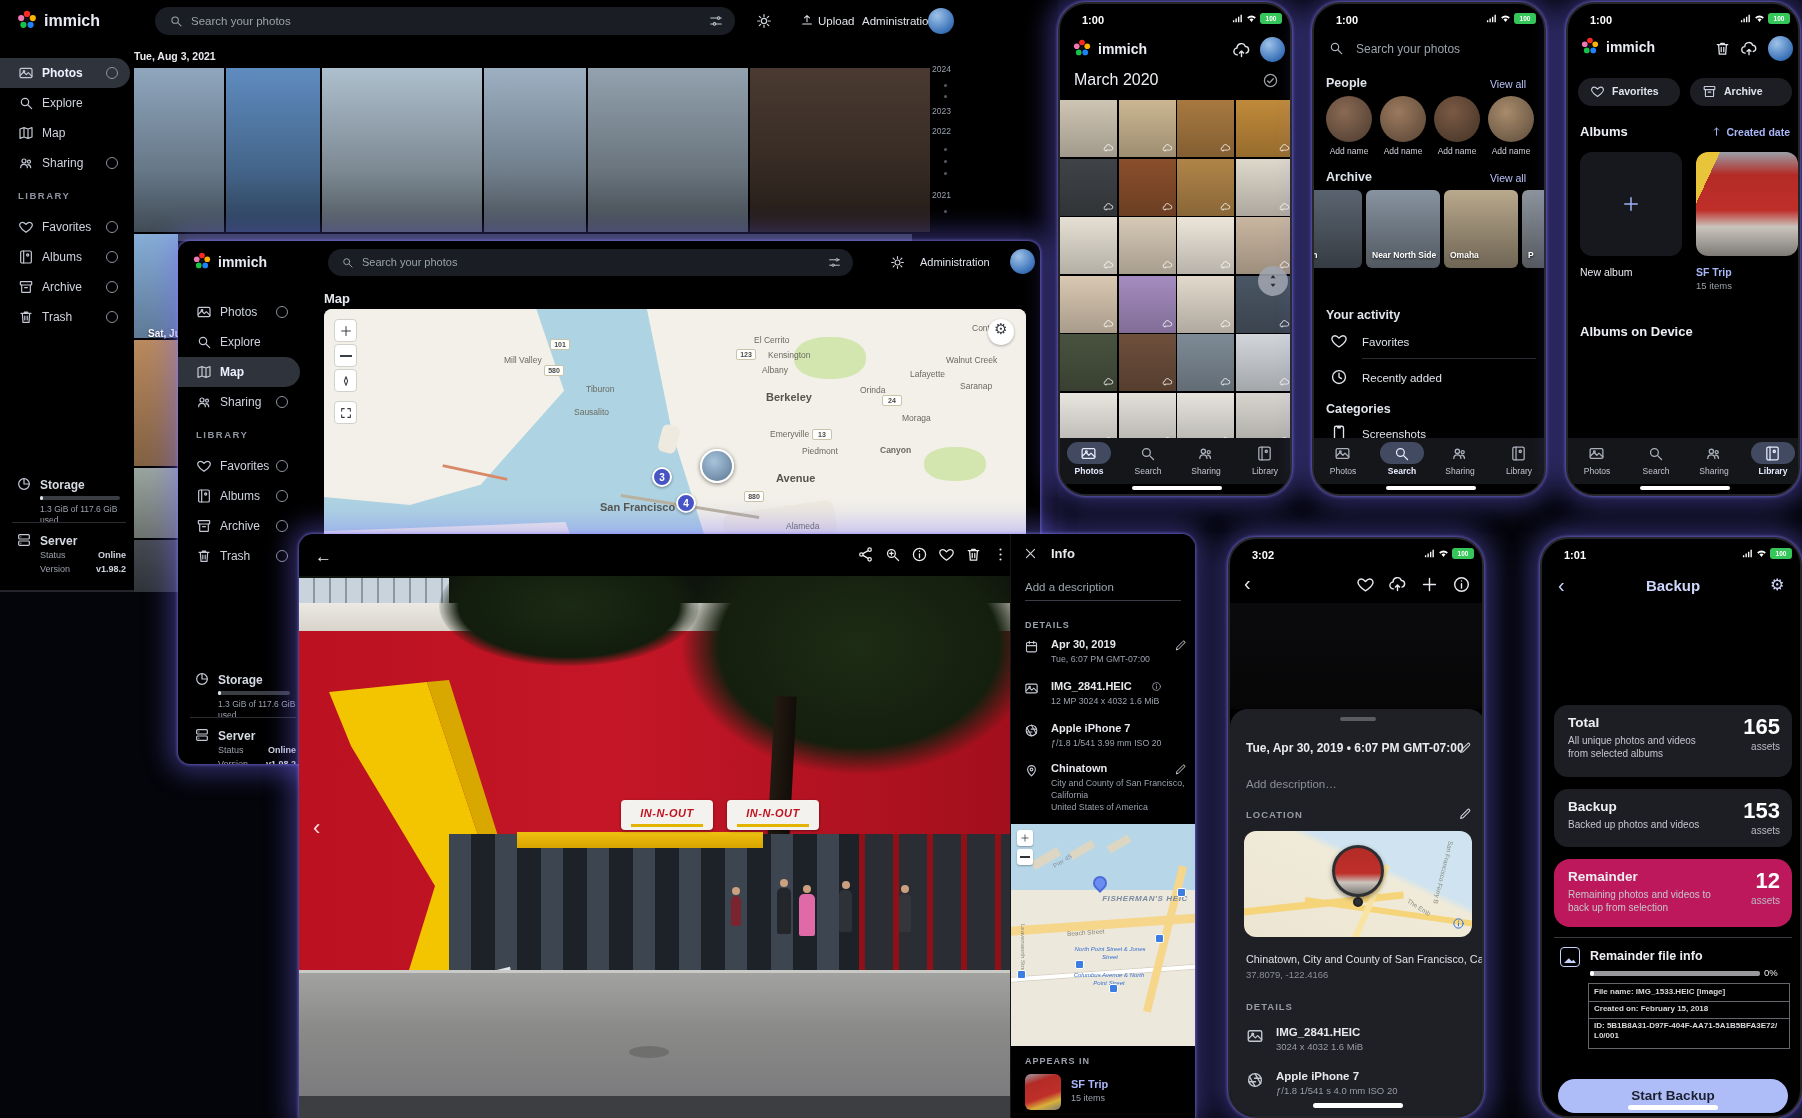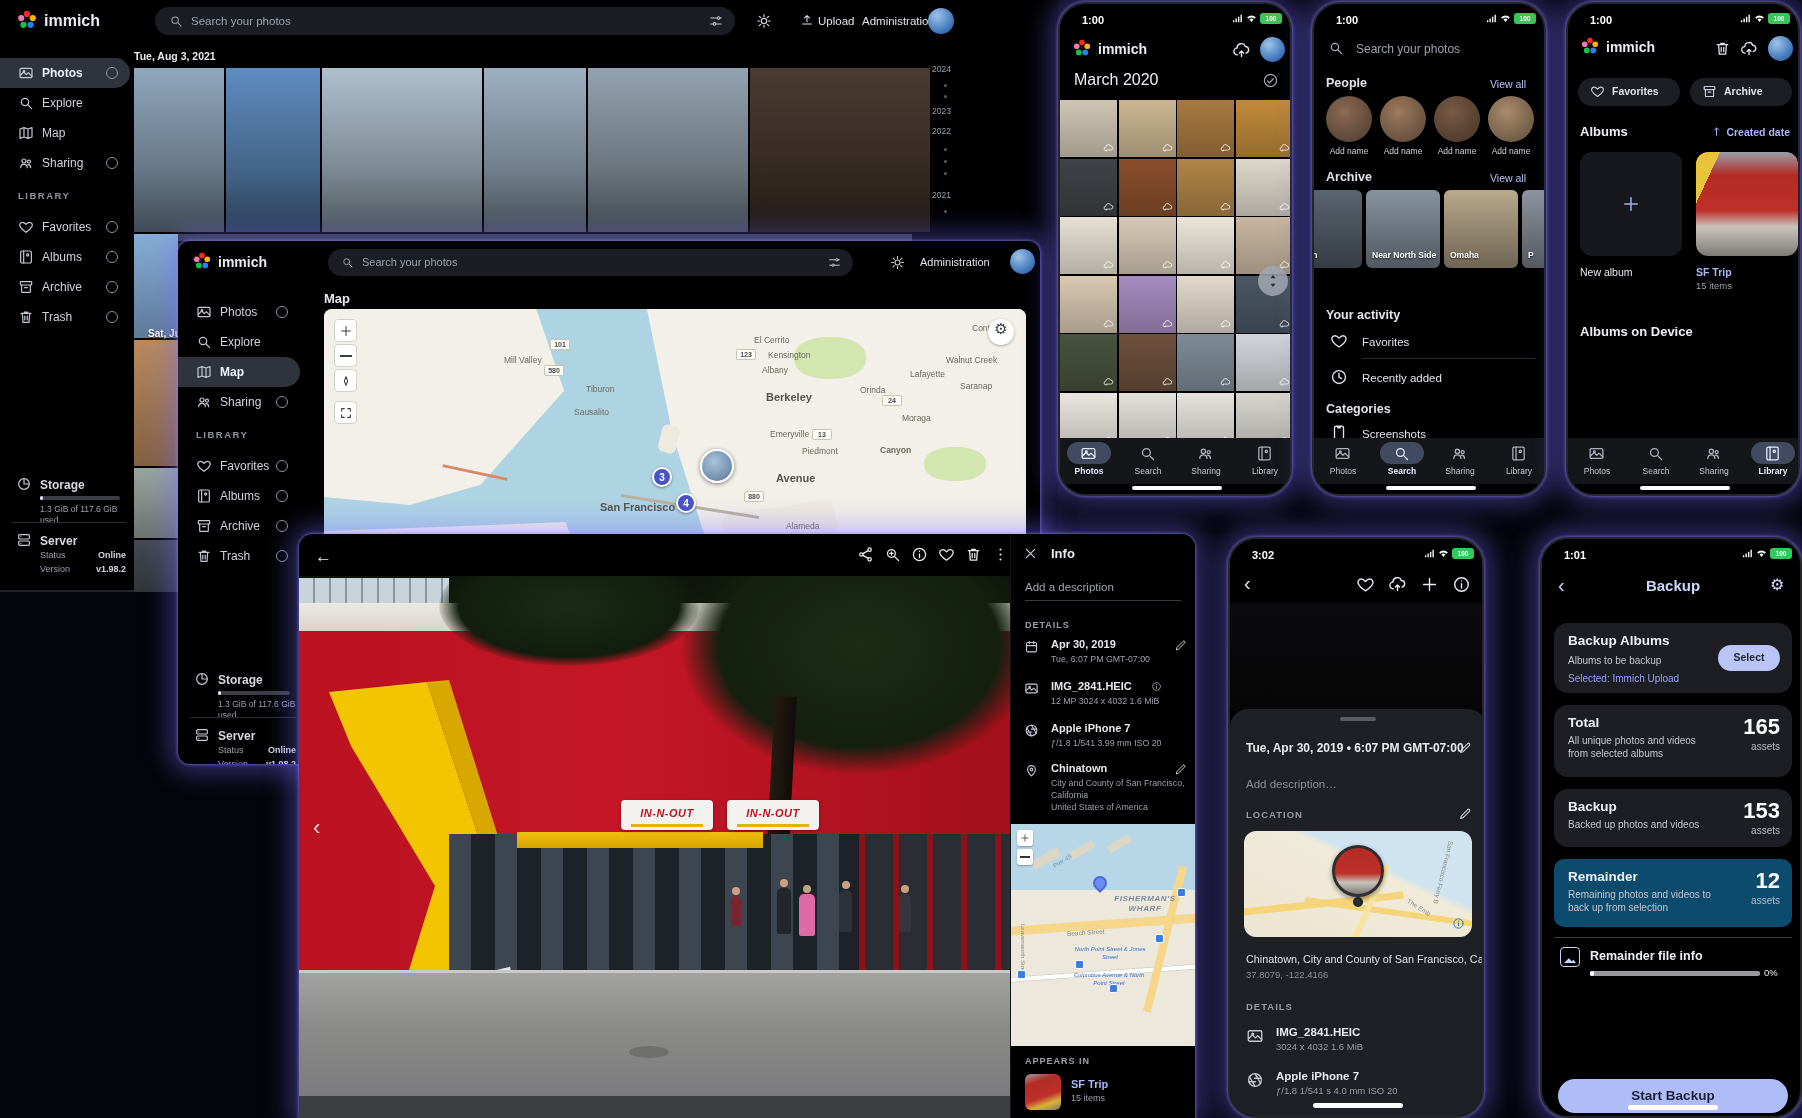--- a/index.html
+++ b/index.html
@@ -447,21 +447,21 @@
           </svg></span>
         <div style="position: absolute; left: 0px; top: 290px; width: 185px; height: 222px; background: rgb(236, 232, 220); overflow: hidden;">
           <div style="position: absolute; left: 0px; top: 0px; width: 185px; height: 66px; background: rgb(183, 215, 232);"></div>
           <div style="position: absolute; left: 20px; top: 30px; width: 30px; height: 9px; background: rgb(221, 214, 194); transform: rotate(-30deg);"></div>
           <div style="position: absolute; left: 58px; top: 22px; width: 26px; height: 8px; background: rgb(221, 214, 194); transform: rotate(-30deg);"></div>
           <div style="position: absolute; left: 96px; top: 16px; width: 24px; height: 8px; background: rgb(221, 214, 194); transform: rotate(-30deg);"></div>
           <div style="position: absolute; left: -10px; top: 96px; width: 210px; height: 9px; background: rgb(246, 214, 138); transform: rotate(-4deg);"></div>
           <div style="position: absolute; left: -10px; top: 146px; width: 210px; height: 6px; background: rgb(255, 255, 255); transform: rotate(-4deg); border: 1px solid rgb(216, 210, 194);"></div>
           <div style="position: absolute; left: 150px; top: 40px; width: 8px; height: 150px; background: rgb(246, 214, 138); transform: rotate(14deg);"></div>
           <div style="position: absolute; left: 40px; top: 28px; width: 40px; height: 9px; font-size: 6.5px; color: rgb(138, 148, 164); font-weight: 400; line-height: 1.25; transform: rotate(-32deg);">Pier 45</div>
-          <div style="position: absolute; left: 88px; top: 70px; width: 92px; height: 20px; font-size: 8px; color: rgb(122, 138, 160); font-weight: 700; line-height: 1.25; font-style: italic; letter-spacing: 0.6px; text-align: center; white-space: normal;">FISHERMAN'S WHARF</div>
+          <div style="position: absolute; left: 88px; top: 70px; width: 92px; height: 20px; font-size: 8px; color: rgb(122, 138, 160); font-weight: 700; line-height: 1.25; font-style: italic; letter-spacing: 0.6px; text-align: center; white-space: normal;">FISHERMAN'S HEIC</div>
           <div style="position: absolute; left: 56px; top: 104px; width: 60px; height: 9px; font-size: 6.5px; color: rgb(138, 134, 118); font-weight: 400; line-height: 1.25; transform: rotate(-4deg);">Beach Street</div>
           <div style="position: absolute; left: 62px; top: 122px; width: 74px; height: 16px; font-size: 6px; color: rgb(59, 111, 208); font-weight: 400; line-height: 1.25; font-style: italic; text-align: center; white-space: normal;">North Point Street &amp; Jones Street</div>
           <div style="position: absolute; left: 58px; top: 148px; width: 80px; height: 16px; font-size: 6px; color: rgb(59, 111, 208); font-weight: 400; line-height: 1.25; font-style: italic; text-align: center; white-space: normal;">Columbus Avenue &amp; North Point Street</div>
           <div style="position: absolute; left: 6px; top: 100px; width: 9px; height: 80px; font-size: 6px; color: rgb(138, 134, 118); font-weight: 400; line-height: 1.25; writing-mode: vertical-rl;">Leavenworth Street</div>
           <div style="position: absolute; left: 166px; top: 64px; width: 9px; height: 9px; background: rgb(59, 125, 224); border-radius: 2px; border: 1px solid rgb(255, 255, 255);"></div>
           <div style="position: absolute; left: 144px; top: 110px; width: 9px; height: 9px; background: rgb(59, 125, 224); border-radius: 2px; border: 1px solid rgb(255, 255, 255);"></div>
           <div style="position: absolute; left: 64px; top: 136px; width: 9px; height: 9px; background: rgb(59, 125, 224); border-radius: 2px; border: 1px solid rgb(255, 255, 255);"></div>
           <div style="position: absolute; left: 6px; top: 146px; width: 9px; height: 9px; background: rgb(59, 125, 224); border-radius: 2px; border: 1px solid rgb(255, 255, 255);"></div>
           <div style="position: absolute; left: 98px; top: 160px; width: 9px; height: 9px; background: rgb(59, 125, 224); border-radius: 2px; border: 1px solid rgb(255, 255, 255);"></div>
           <div style="position: absolute; left: 82px; top: 52px; width: 14px; height: 14px; background: rgb(107, 141, 242); border-radius: 50% 50% 50% 0px; transform: rotate(-45deg); border: 2px solid rgb(74, 108, 216);"></div>
@@ -904,53 +904,52 @@
       <span class=" ic" style="position: absolute; left: 200px; top: 9px; width: 11px; height: 11px; color: rgb(255, 255, 255);"><svg viewBox="0 0 24 24">
           <path stroke="none" fill="#fff" d="M2 20h3v-4H2zM7.5 20h3v-8h-3zM13 20h3V8h-3zM18.5 20h3V4h-3z"></path>
         </svg></span>
       <span class=" ic" style="position: absolute; left: 214px; top: 9px; width: 11px; height: 11px; color: rgb(255, 255, 255);"><svg viewBox="0 0 24 24">
           <path stroke="none" fill="#fff" d="M12 19.5l4.5-5.6a7.2 7.2 0 00-9 0zM12 10a11 11 0 017 2.5l2.5-3.1a15 15 0 00-19 0L5 12.5A11 11 0 0112 10z"></path>
         </svg></span>
       <div style="position: absolute; left: 228px; top: 9px; width: 22px; height: 11px; background: rgb(53, 199, 89); border-radius: 3px; text-align: center; font-size: 6.5px; color: rgb(255, 255, 255); font-weight: 700; line-height: 11px;">100</div>
       <div style="position: absolute; left: 16px; top: 34px; width: 16px; height: 24px; font-size: 20px; color: rgb(204, 213, 251); font-weight: 400; line-height: 1.25;">‹</div>
       <div style="position: absolute; left: 81px; top: 38px; width: 100px; height: 18px; font-size: 15px; color: rgb(204, 213, 251); font-weight: 700; line-height: 1.25; text-align: center;">Backup</div>
       <div style="position: absolute; left: 228px; top: 36px; width: 20px; height: 20px; font-size: 16px; color: rgb(204, 213, 251); font-weight: 400; line-height: 1.25;">⚙</div>
-      <div style="position: absolute; left: 12px; top: 84px; width: 238px; height: 70px; background: rgb(29, 30, 35); border-radius: 14px;">
-        <div style="position: absolute; left: 14px; top: 10px; width: 140px; height: 16px; font-size: 13.5px; color: rgb(236, 238, 242); font-weight: 700; line-height: 1.25;">Backup Albums</div>
-        <div style="position: absolute; left: 14px; top: 32px; width: 140px; height: 13px; font-size: 10px; color: rgb(195, 198, 205); font-weight: 400; line-height: 1.25;">Albums to be backup</div>
-        <div style="position: absolute; left: 164px; top: 22px; width: 62px; height: 26px; background: rgb(185, 196, 247); border-radius: 14px; text-align: center;">
-          <div style="position: absolute; left: 0px; top: 6px; width: 62px; height: 13px; font-size: 10.5px; color: rgb(31, 36, 48); font-weight: 700; line-height: 1.25; text-align: center;">Select</div>
-        </div>
-        <div style="position: absolute; left: 14px; top: 50px; width: 180px; height: 13px; font-size: 10px; color: rgb(147, 163, 242); font-weight: 400; line-height: 1.25;">Selected: Immich Upload</div>
-      </div>
       <div style="position: absolute; left: 12px; top: 166px; width: 238px; height: 72px; background: rgb(29, 30, 35); border-radius: 14px;">
         <div style="position: absolute; left: 14px; top: 10px; width: 120px; height: 16px; font-size: 13.5px; color: rgb(236, 238, 242); font-weight: 700; line-height: 1.25;">Total</div>
         <div style="position: absolute; left: 14px; top: 30px; width: 150px; height: 30px; font-size: 10px; color: rgb(195, 198, 205); font-weight: 400; line-height: 1.25; white-space: normal;">All unique photos and videos from selected albums</div>
         <div style="position: absolute; left: 164px; top: 8px; width: 62px; height: 26px; font-size: 22px; color: rgb(255, 255, 255); font-weight: 700; line-height: 1.25; text-align: right;">165</div>
         <div style="position: absolute; left: 164px; top: 36px; width: 62px; height: 12px; font-size: 10px; color: rgb(185, 188, 196); font-weight: 400; line-height: 1.25; text-align: right;">assets</div>
       </div>
       <div style="position: absolute; left: 12px; top: 250px; width: 238px; height: 58px; background: rgb(29, 30, 35); border-radius: 14px;">
         <div style="position: absolute; left: 14px; top: 10px; width: 120px; height: 16px; font-size: 13.5px; color: rgb(236, 238, 242); font-weight: 700; line-height: 1.25;">Backup</div>
         <div style="position: absolute; left: 14px; top: 30px; width: 150px; height: 30px; font-size: 10px; color: rgb(195, 198, 205); font-weight: 400; line-height: 1.25; white-space: normal;">Backed up photos and videos</div>
         <div style="position: absolute; left: 164px; top: 8px; width: 62px; height: 26px; font-size: 22px; color: rgb(255, 255, 255); font-weight: 700; line-height: 1.25; text-align: right;">153</div>
         <div style="position: absolute; left: 164px; top: 36px; width: 62px; height: 12px; font-size: 10px; color: rgb(185, 188, 196); font-weight: 400; line-height: 1.25; text-align: right;">assets</div>
       </div>
-      <div style="position: absolute; left: 12px; top: 320px; width: 238px; height: 68px; background: #0c4a6e; border-radius: 10px;">
+      <div style="position: absolute; left: 12px; top: 320px; width: 238px; height: 68px; background: #be185d; border-radius: 16px;">
         <div style="position: absolute; left: 14px; top: 10px; width: 120px; height: 16px; font-size: 13.5px; color: rgb(236, 238, 242); font-weight: 700; line-height: 1.25;">Remainder</div>
         <div style="position: absolute; left: 14px; top: 30px; width: 150px; height: 30px; font-size: 10px; color: rgb(195, 198, 205); font-weight: 400; line-height: 1.25; white-space: normal;">Remaining photos and videos to back up from selection</div>
         <div style="position: absolute; left: 164px; top: 8px; width: 62px; height: 26px; font-size: 22px; color: rgb(255, 255, 255); font-weight: 700; line-height: 1.25; text-align: right;">12</div>
         <div style="position: absolute; left: 164px; top: 36px; width: 62px; height: 12px; font-size: 10px; color: rgb(185, 188, 196); font-weight: 400; line-height: 1.25; text-align: right;">assets</div>
       </div>
       <div style="position: absolute; left: 12px; top: 398px; width: 238px; height: 1px; background: rgb(58, 59, 64);"></div>
       <div style="position: absolute; left: 18px; top: 408px; width: 20px; height: 20px; border: 1.6px solid rgb(199, 210, 250); border-radius: 4px;">
         <div style="position: absolute; left: 3px; top: 9px; width: 12px; height: 6px; background: rgb(199, 210, 250); clip-path: polygon(0px 100%, 40% 20%, 65% 70%, 80% 45%, 100% 100%);"></div>
       </div>
       <div style="position: absolute; left: 48px; top: 410px; width: 140px; height: 15px; font-size: 12.5px; color: rgb(236, 238, 242); font-weight: 700; line-height: 1.25;">Remainder file info</div>
       <div style="position: absolute; left: 48px; top: 432px; width: 170px; height: 5px; background: rgb(152, 152, 157); border-radius: 2px;">
         <div style="position: absolute; left: 0px; top: 0px; width: 4px; height: 5px; background: rgb(255, 255, 255); border-radius: 2px;"></div>
       </div>
       <div style="position: absolute; left: 222px; top: 428px; width: 24px; height: 11px; font-size: 9.5px; color: rgb(232, 232, 234); font-weight: 400; line-height: 1.25;">0%</div>
+      <div style="position: absolute; left: 46px; top: 444px; width: 202px; height: 66px; border: 1px solid rgb(100, 102, 108);">
+        <div style="position: absolute; left: 5px; top: 3px; width: 192px; height: 14px; font-size: 8px; color: rgb(217, 218, 221); font-weight: 700; line-height: 1.25; white-space: nowrap;">File name: IMG_1533.HEIC [image]</div>
+        <div style="position: absolute; left: 0px; top: 17px; width: 200px; height: 1px; background: rgb(100, 102, 108);"></div>
+        <div style="position: absolute; left: 5px; top: 20px; width: 192px; height: 14px; font-size: 8px; color: rgb(217, 218, 221); font-weight: 700; line-height: 1.25; white-space: nowrap;">Created on: February 15, 2018</div>
+        <div style="position: absolute; left: 0px; top: 34px; width: 200px; height: 1px; background: rgb(100, 102, 108);"></div>
+        <div style="position: absolute; left: 5px; top: 37px; width: 192px; height: 26px; font-size: 8px; color: rgb(217, 218, 221); font-weight: 700; line-height: 1.25; white-space: normal;">ID: 5B1B8A31-D97F-404F-AA71-5A1B5BFA3E72/ L0/001</div>
+      </div>
       <div style="position: absolute; left: 16px; top: 540px; width: 230px; height: 34px; background: rgb(174, 189, 248); border-radius: 17px; text-align: center;">
         <div style="position: absolute; left: 0px; top: 9px; width: 230px; height: 16px; font-size: 13.5px; color: rgb(28, 32, 48); font-weight: 700; line-height: 1.25; text-align: center;">Start Backup</div>
       </div>
       <div style="position: absolute; left: 86px; top: 566px; width: 90px; height: 5px; background: rgb(255, 255, 255); border-radius: 3px;"></div>
     </div>
   </div>
 
 </body></html>

